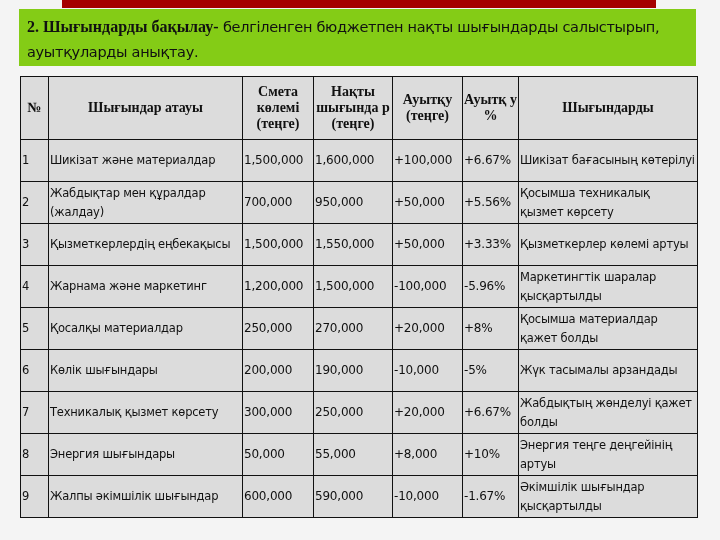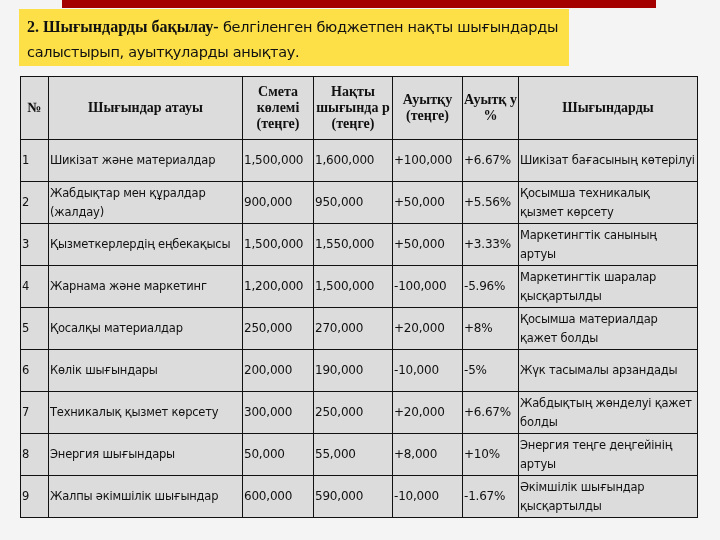--- a/index.html
+++ b/index.html
@@ -6,22 +6,22 @@
   body {
     width: 720px; height: 540px; overflow: hidden; position: relative;
     background: #f4f4f4;
     font-family: "DejaVu Sans", sans-serif;
   }
   .red-bar {
     position: absolute; left: 62px; top: 0; width: 594px; height: 8px;
     background: #a50000;
   }
   .caption {
-    position: absolute; left: 19px; top: 9px; width: 550px; height: 57px;
-    background: #fde047; box-sizing: border-box;
+    position: absolute; left: 19px; top: 9px; width: 677px; height: 57px;
+    background: #84cc16; box-sizing: border-box;
     padding: 5px 8px 8px 8px;
     font-size: 14.5px; line-height: 25px; color: #111;
     font-family: "DejaVu Sans", sans-serif; letter-spacing: -0.3px;
   }
   .caption .bold {
     font-family: "Liberation Serif", serif; font-weight: bold; font-size: 16px; letter-spacing: 0;
   }
   table.tbl {
     position: absolute; left: 20px; top: 76px;
     width: 677px; border-collapse: collapse; table-layout: fixed;
@@ -77,34 +77,34 @@
         <td>Шикізат және материалдар</td>
         <td class="num">1,500,000</td>
         <td class="num">1,600,000</td>
         <td class="num">+100,000</td>
         <td class="num">+6.67%</td>
         <td>Шикізат бағасының көтерілуі</td>
       </tr>
       <tr>
         <td>2</td>
         <td>Жабдықтар мен құралдар (жалдау)</td>
-        <td class="num">900,000</td>
+        <td class="num">700,000</td>
         <td class="num">950,000</td>
         <td class="num">+50,000</td>
         <td class="num">+5.56%</td>
         <td>Қосымша техникалық қызмет көрсету</td>
       </tr>
       <tr>
         <td>3</td>
         <td>Қызметкерлердің еңбекақысы</td>
         <td class="num">1,500,000</td>
         <td class="num">1,550,000</td>
         <td class="num">+50,000</td>
         <td class="num">+3.33%</td>
-        <td>Маркетингтік санының артуы</td>
+        <td>Қызметкерлер көлемі артуы</td>
       </tr>
       <tr>
         <td>4</td>
         <td>Жарнама және маркетинг</td>
         <td class="num">1,200,000</td>
         <td class="num">1,500,000</td>
         <td class="num">-100,000</td>
         <td class="num">-5.96%</td>
         <td>Маркетингтік шаралар қысқартылды</td>
       </tr>

